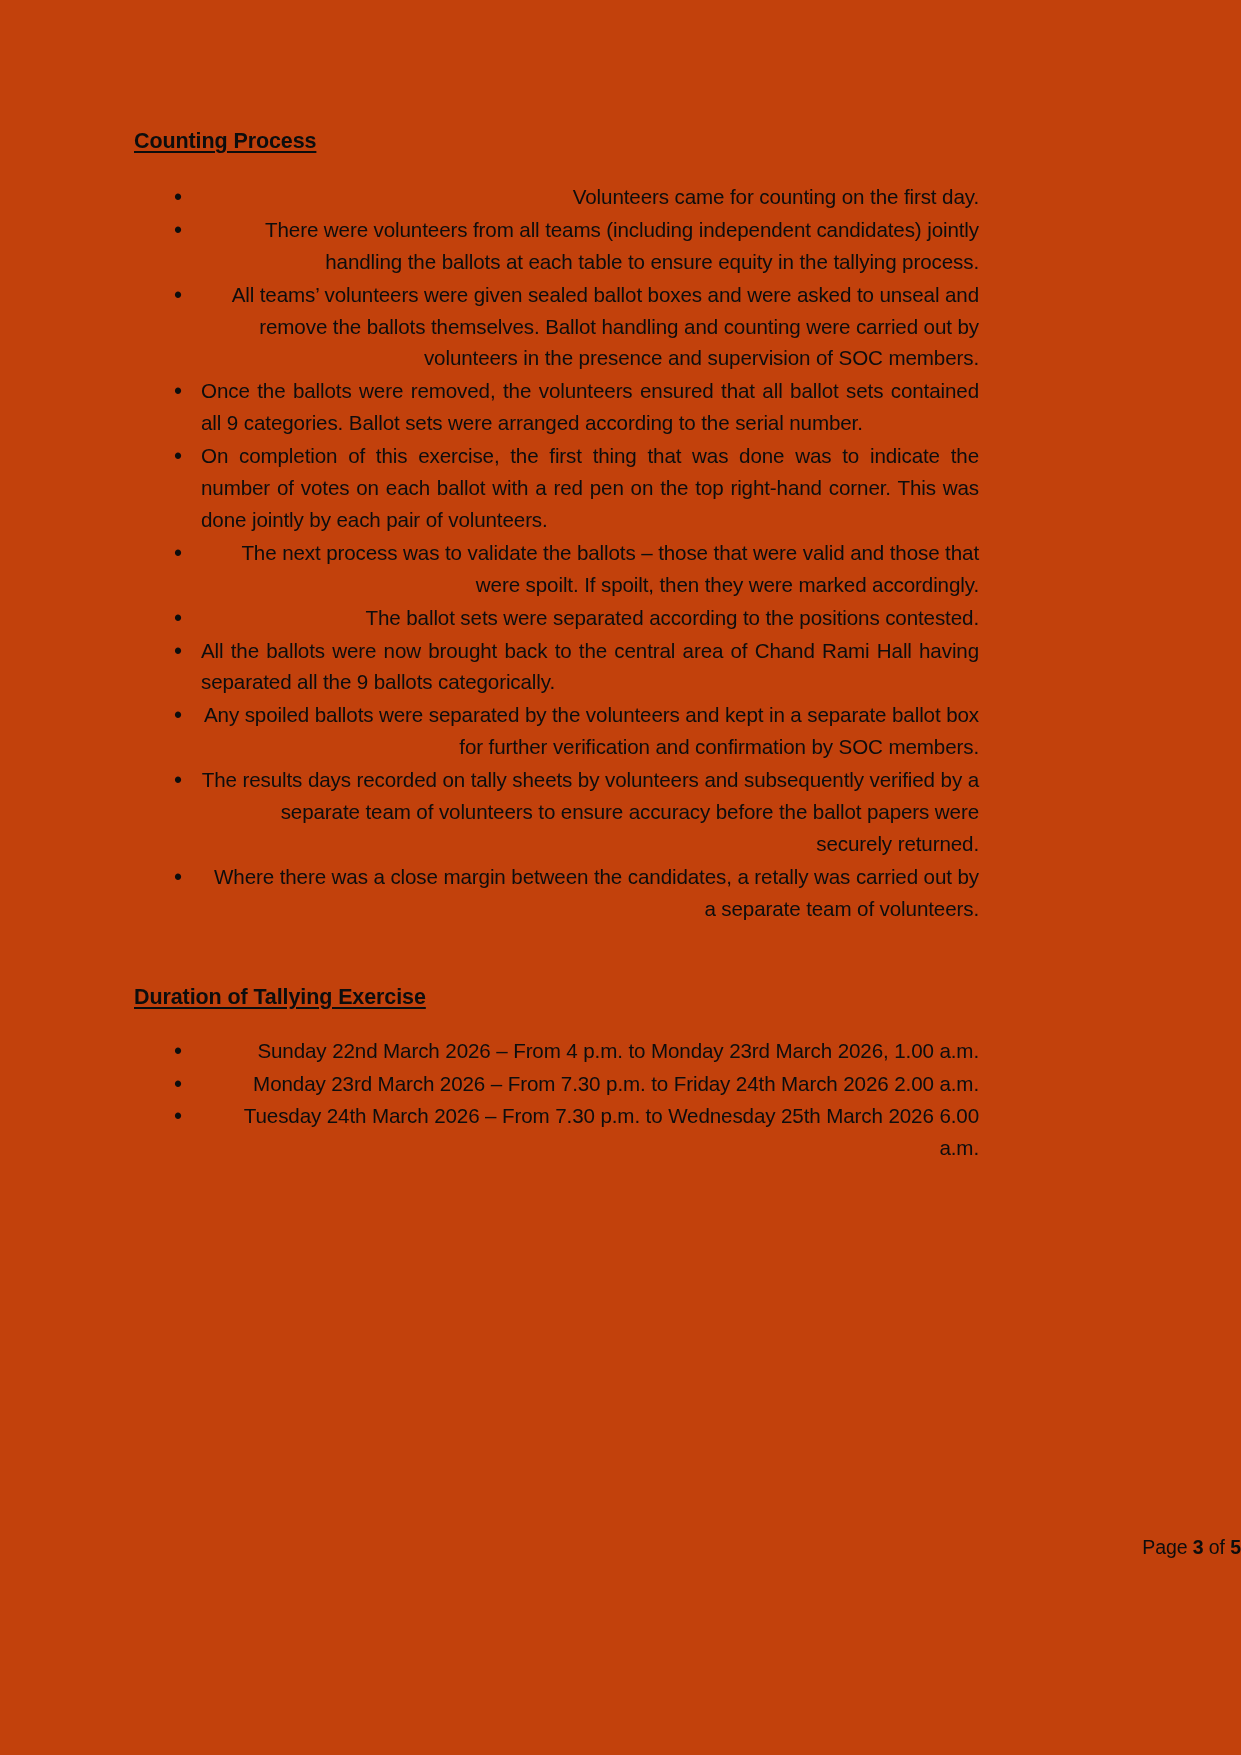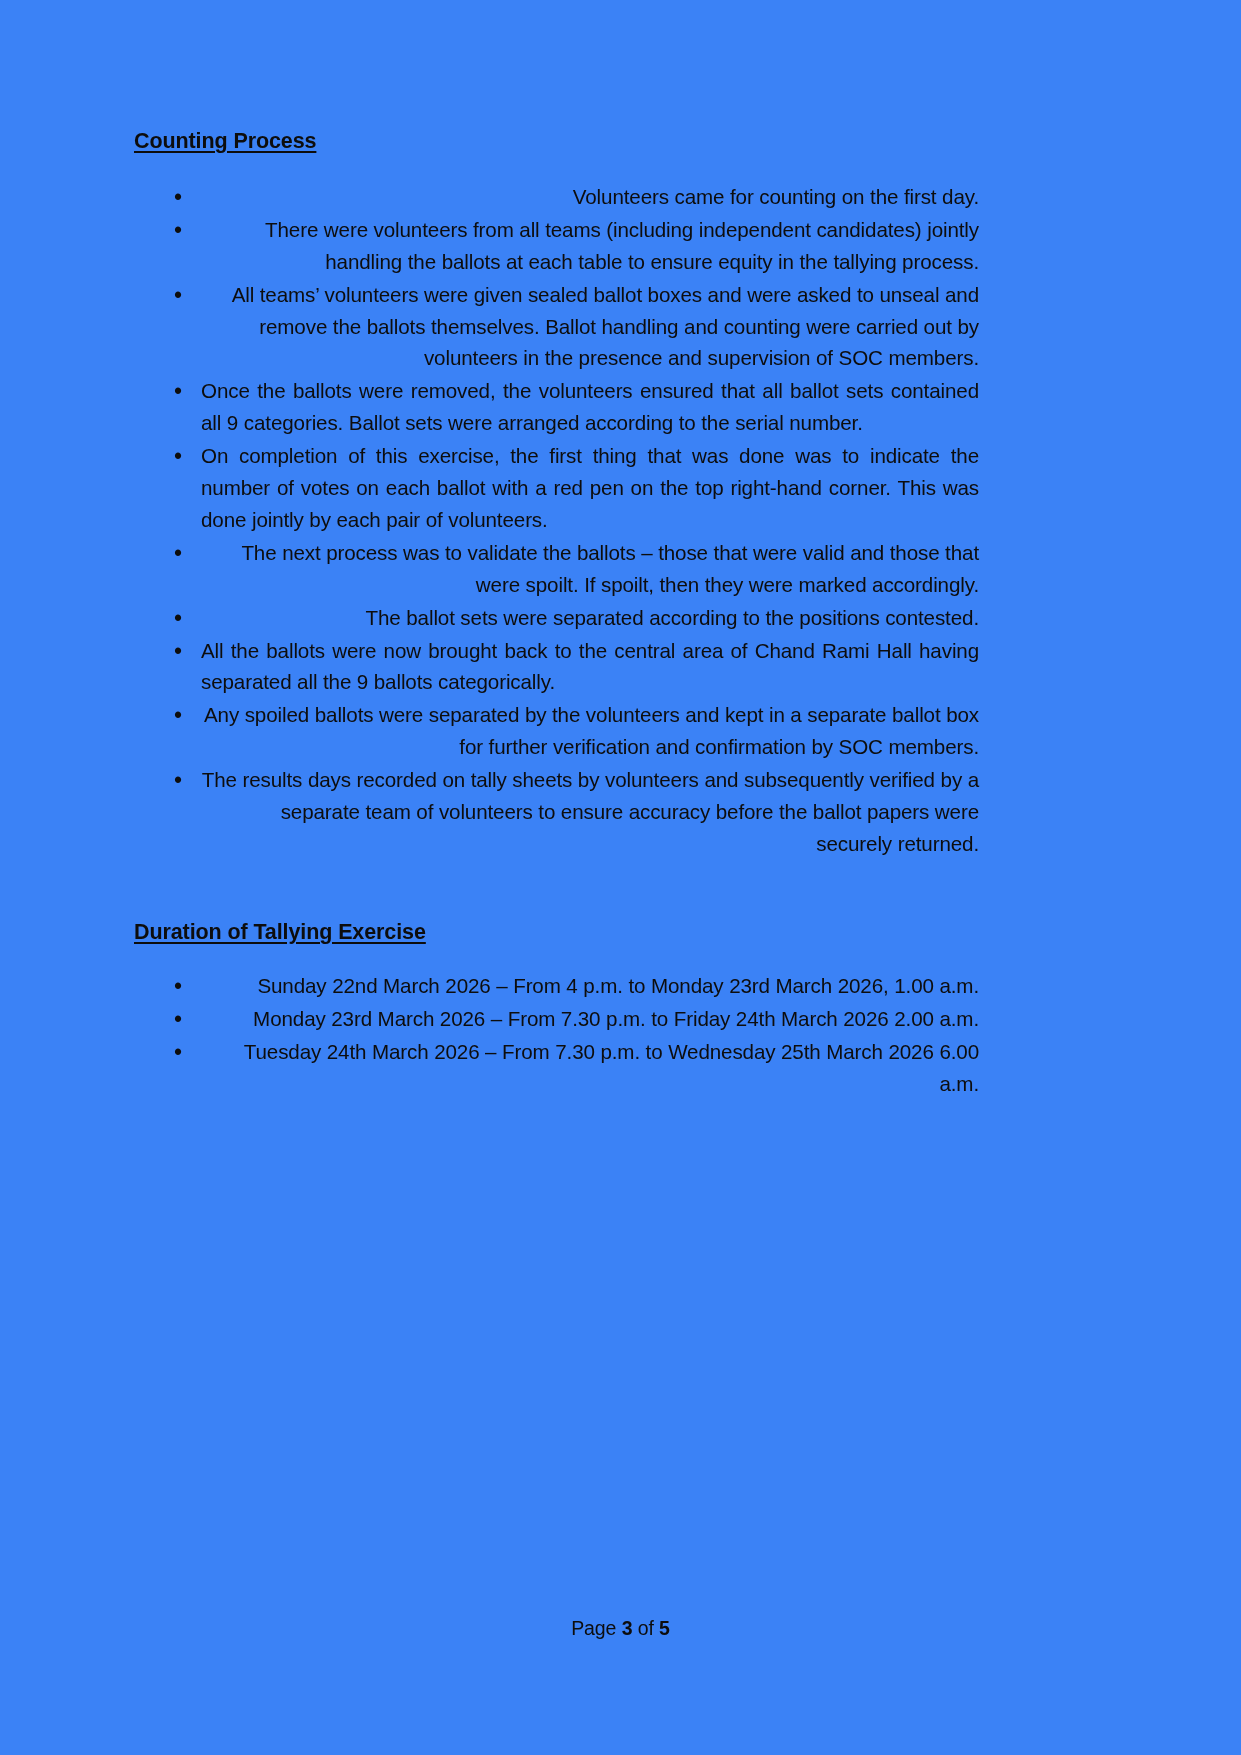--- a/index.html
+++ b/index.html
@@ -4,21 +4,21 @@
 <style>
   html, body {
     margin: 0;
     padding: 0;
     background: #ffffff;
   }
   .page {
     position: relative;
     width: 1241px;
     height: 1755px;
-    background: #3b82f6;
+    background: #c2410c;
     margin: 0 auto;
     overflow: hidden;
     font-family: "Liberation Sans", sans-serif;
     color: #0d0d0d;
     box-sizing: border-box;
   }
   .content {
     position: absolute;
     left: 134px;
     top: 128px;
@@ -74,22 +74,22 @@
   .gap-after-list {
     height: 58px;
   }
   .gap-before-para {
     height: 16px;
   }
   .footer {
     position: absolute;
     left: 0;
     right: 0;
-    top: 1617px;
-    text-align: center;
+    top: 1536px;
+    text-align: right;
     font-size: 19.5px;
     color: #0d0d0d;
     letter-spacing: -0.1px;
   }
   .footer b {
     font-weight: bold;
   }
   .footer span {
     display: inline;
   }
@@ -107,20 +107,21 @@
       <li>Volunteers came for counting on the first day.</li>
       <li>There were volunteers from all teams (including independent candidates) jointly handling the ballots at each table to ensure equity in the tallying process.</li>
       <li>All teams’ volunteers were given sealed ballot boxes and were asked to unseal and remove the ballots themselves. Ballot handling and counting were carried out by volunteers in the presence and supervision of SOC members.</li>
       <li class="justify">Once the ballots were removed, the volunteers ensured that all ballot sets contained all 9 categories. Ballot sets were arranged according to the serial number.</li>
       <li class="justify">On completion of this exercise, the first thing that was done was to indicate the number of votes on each ballot with a red pen on the top right-hand corner. This was done jointly by each pair of volunteers.</li>
       <li>The next process was to validate the ballots – those that were valid and those that were spoilt. If spoilt, then they were marked accordingly.</li>
       <li>The ballot sets were separated according to the positions contested.</li>
       <li class="justify">All the ballots were now brought back to the central area of Chand Rami Hall having separated all the 9 ballots categorically.</li>
       <li>Any spoiled ballots were separated by the volunteers and kept in a separate ballot box for further verification and confirmation by SOC members.</li>
       <li>The results days recorded on tally sheets by volunteers and subsequently verified by a separate team of volunteers to ensure accuracy before the ballot papers were securely returned.</li>
+      <li>Where there was a close margin between the candidates, a retally was carried out by a separate team of volunteers.</li>
     </ul>
 
     <div class="gap-after-list"></div>
 
     <h2 class="section-heading second">Duration of Tallying Exercise</h2>
 
     <ul class="bullets">
       <li>Sunday 22nd March 2026 – From 4 p.m. to Monday 23rd March 2026, 1.00 a.m.</li>
       <li>Monday 23rd March 2026 – From 7.30 p.m. to Friday 24th March 2026 2.00 a.m.</li>
       <li>Tuesday 24th March 2026 – From 7.30 p.m. to Wednesday 25th March 2026 6.00 a.m.</li>

